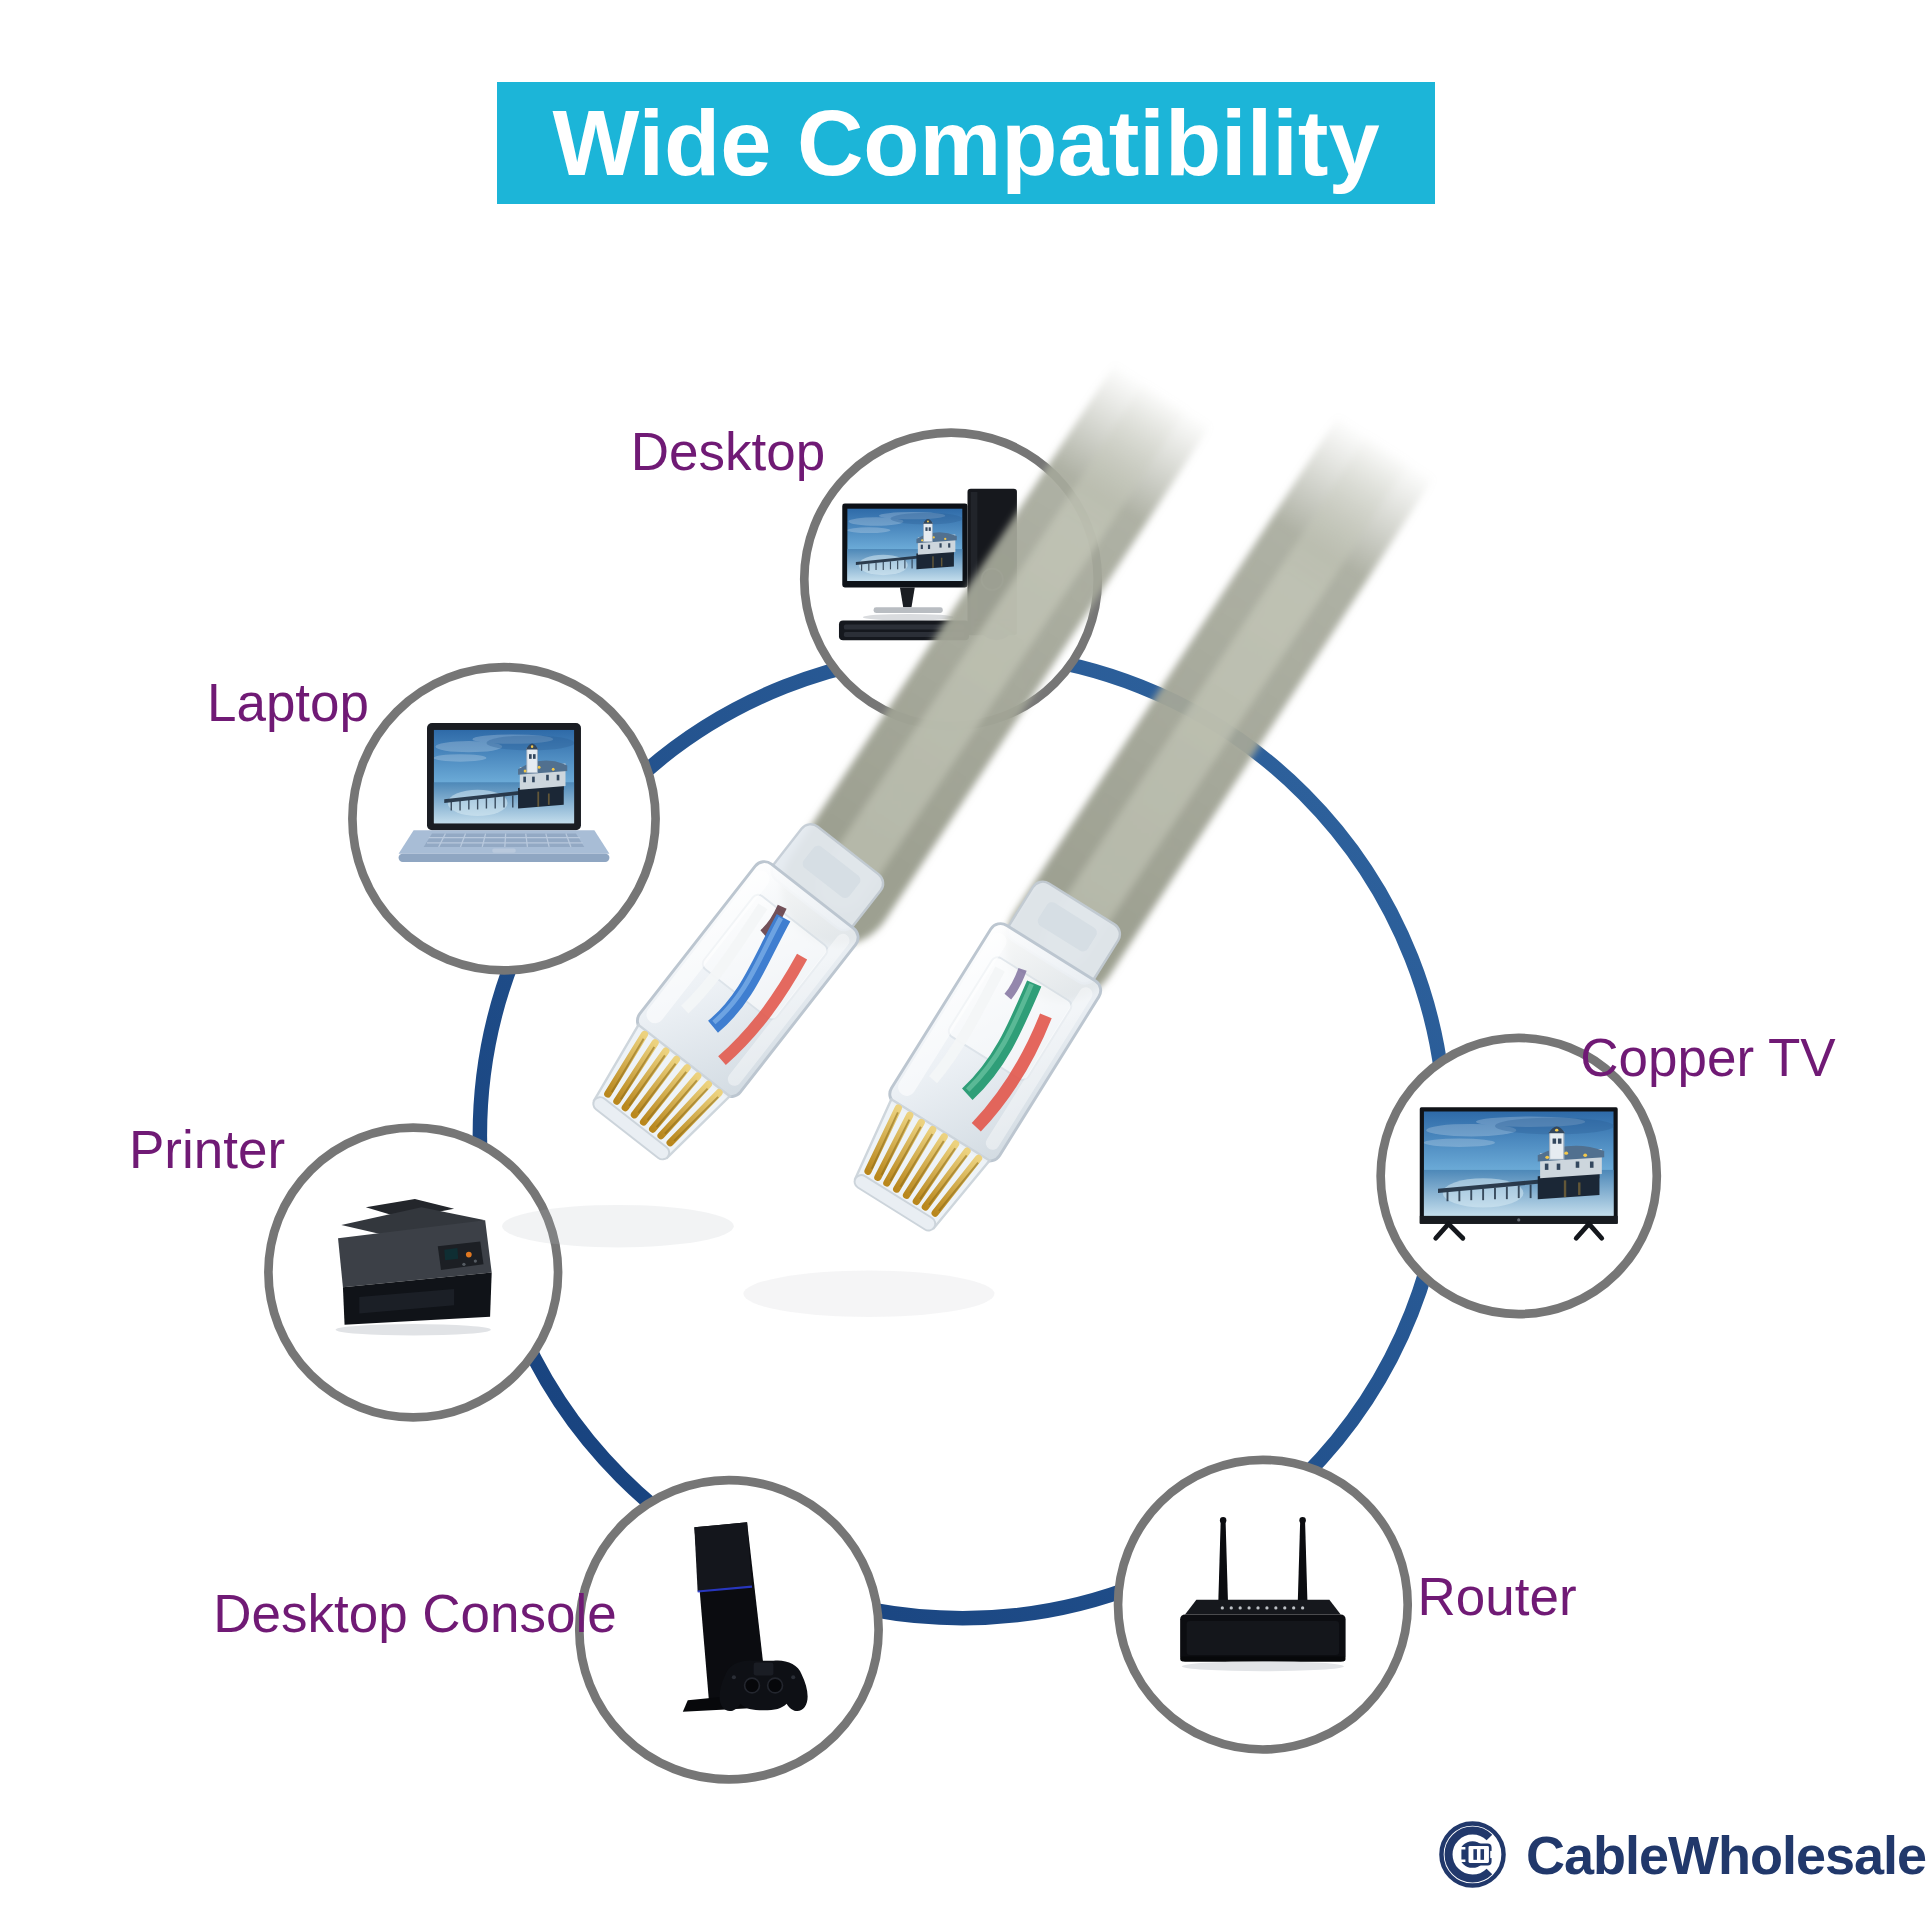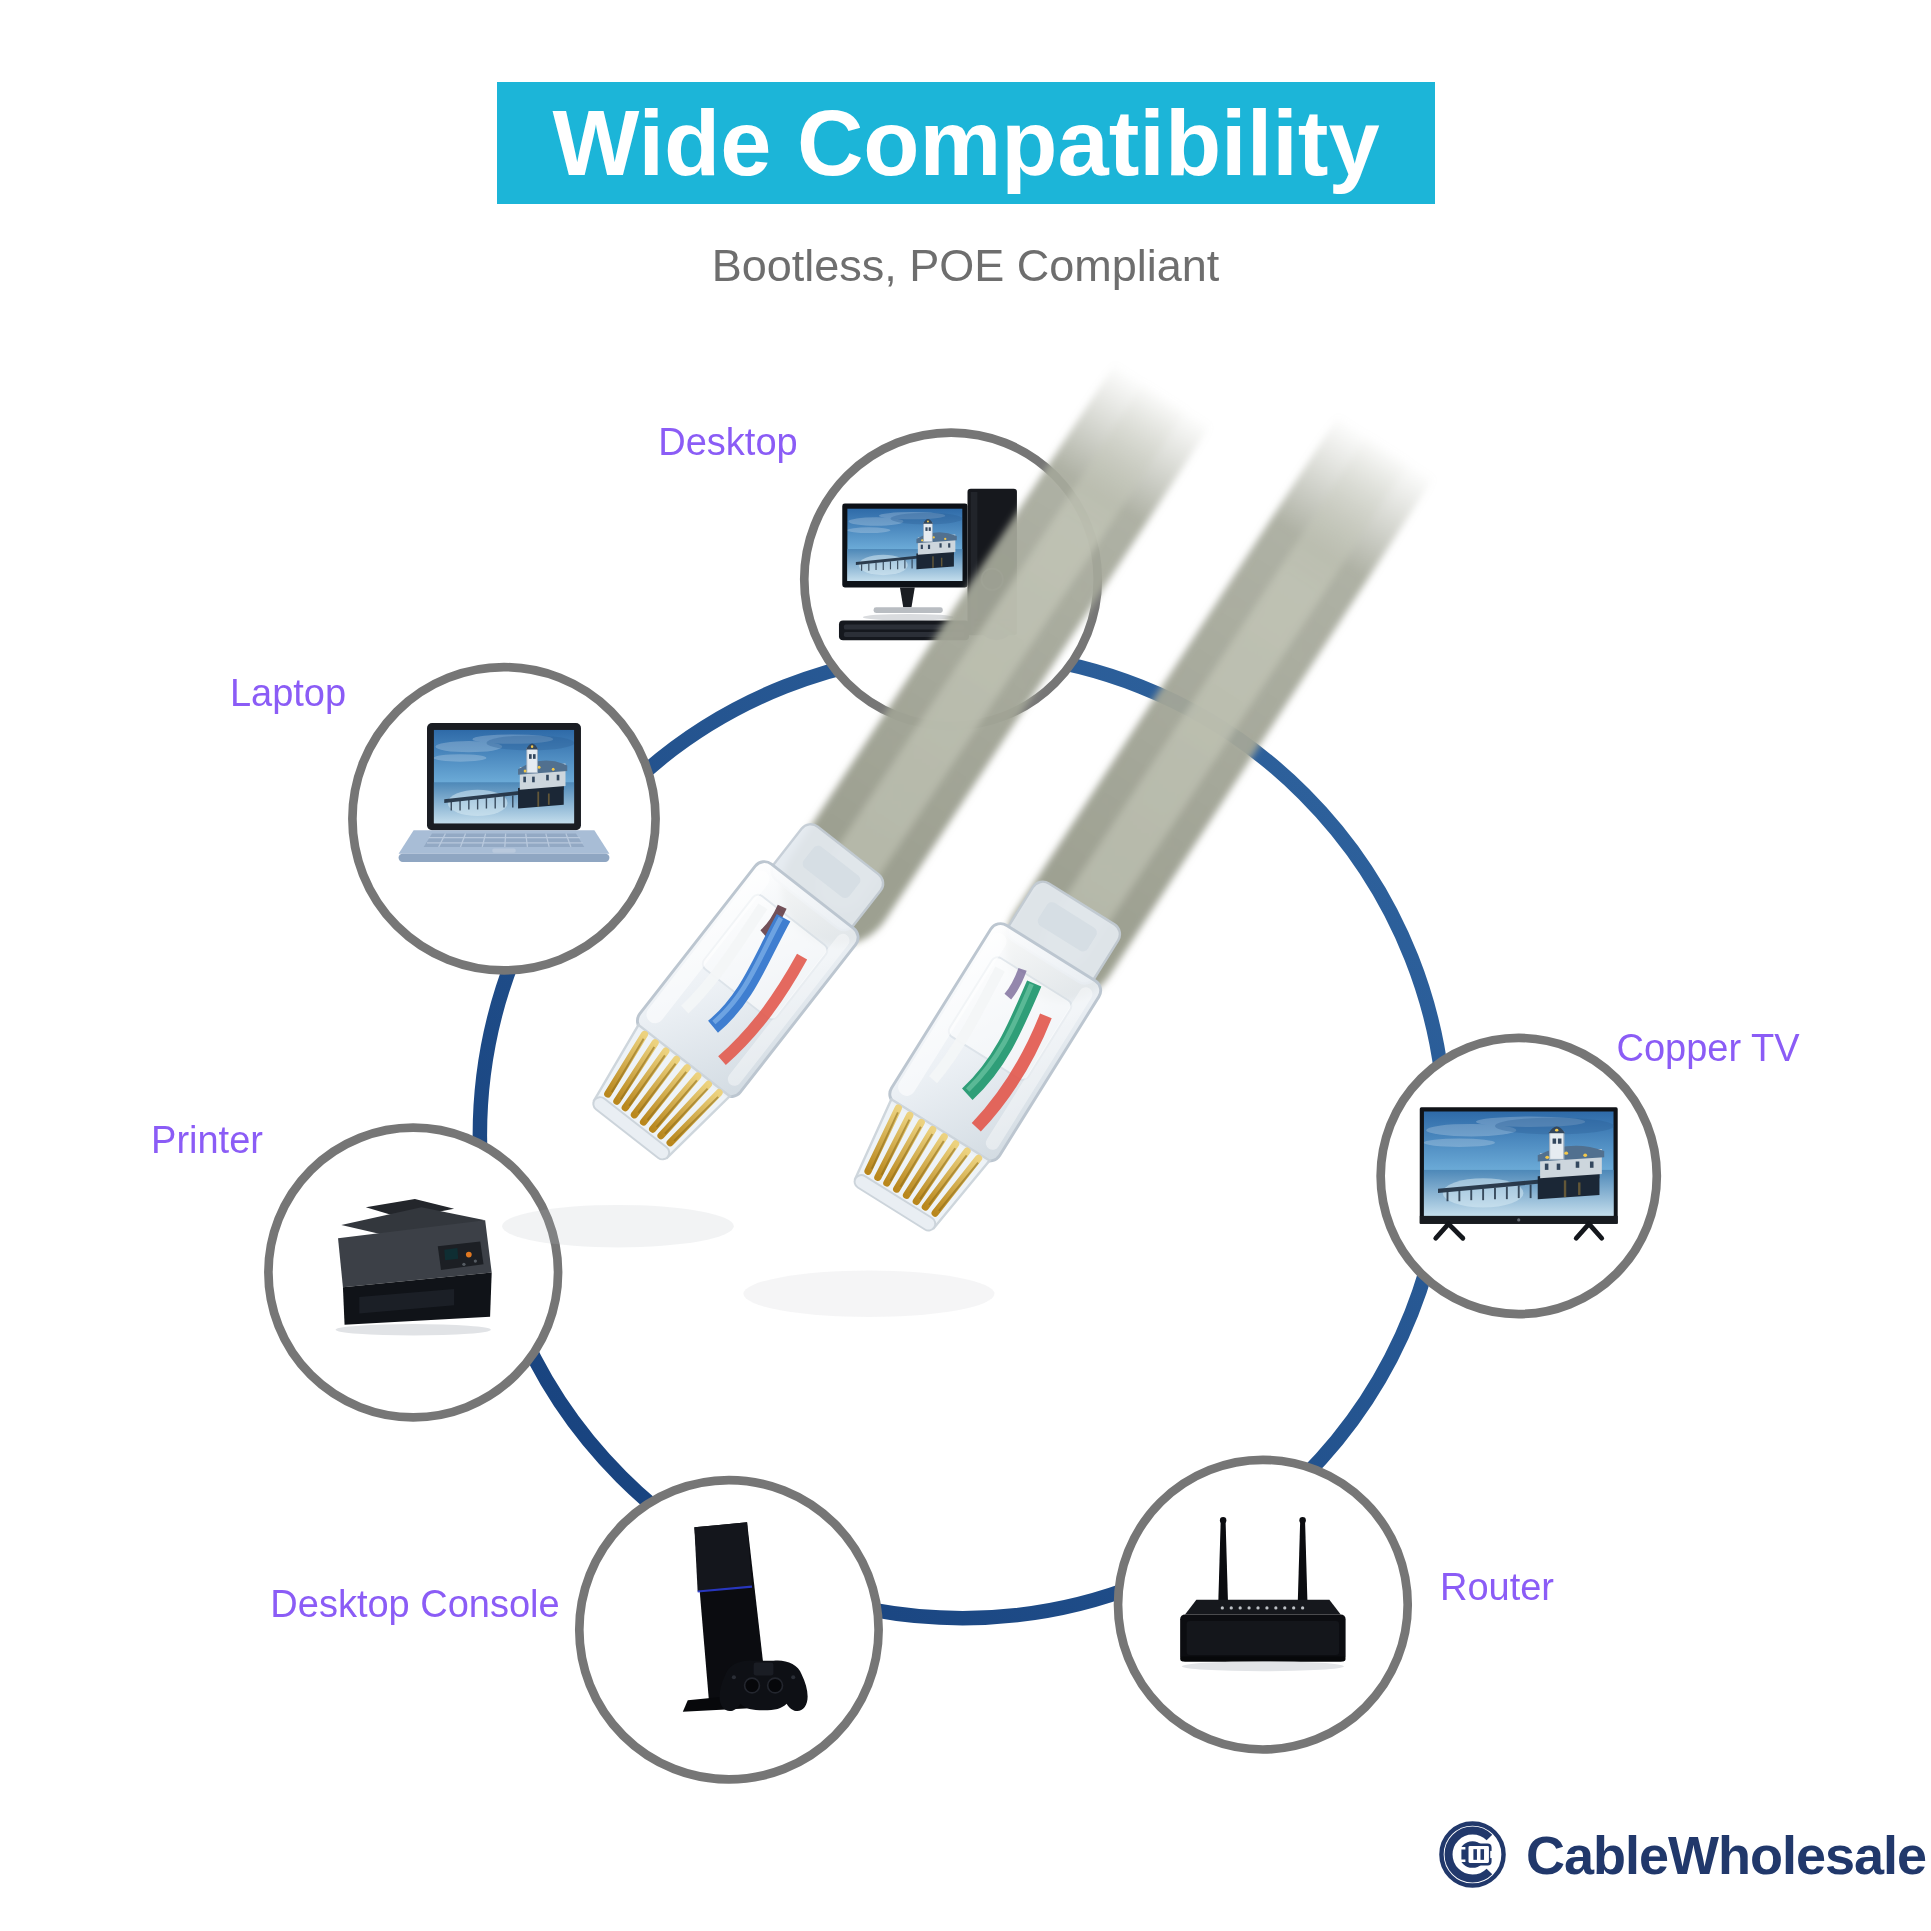--- a/index.html
+++ b/index.html
@@ -4,37 +4,36 @@
 <style>
   html,body{margin:0;padding:0;background:#ffffff;}
   .canvas{position:relative;width:1931px;height:1931px;background:#ffffff;overflow:hidden;
           font-family:"Liberation Sans",sans-serif;}
   .banner{position:absolute;left:497px;top:82px;width:938px;height:122px;background:#1cb5d8;
           display:flex;align-items:center;justify-content:center;}
   .banner .title{color:#ffffff;font-weight:bold;font-size:92px;letter-spacing:0;white-space:nowrap;}
   .subtitle{position:absolute;left:386px;top:235px;width:1159px;text-align:center;
             color:#6e6e6e;font-size:45px;line-height:61px;}
   .art{position:absolute;left:0;top:0;width:1931px;height:1931px;}
-  .dev-label{position:absolute;transform:translateX(-50%);text-align:right;font-size:38px;
-             color:#8b5cf6;white-space:nowrap;}
+  .dev-label{position:absolute;transform:translateX(-50%);text-align:right;font-size:53px;
+             color:#701a75;white-space:nowrap;}
   .logo{position:absolute;left:1437px;top:1819px;display:flex;align-items:center;gap:18px;}
   .logo-icon{width:71px;height:71px;}
   .logo-text{font-size:54px;font-weight:bold;color:#21386b;letter-spacing:-1px;white-space:nowrap;}
 </style>
 </head>
 <body>
 
 <div class="canvas">
 
   <div class="banner">
     <span class="title">Wide Compatibility</span>
   </div>
 
   <div class="subtitle">
-    <div>Bootless, POE Compliant</div>
   </div>
 
   <svg class="art" viewBox="0 0 2000 2000">
     <defs>
       <linearGradient id="ringG" gradientUnits="userSpaceOnUse" x1="1450" y1="750" x2="520" y2="1620">
         <stop offset="0" stop-color="#2f639e"></stop>
           <stop offset="1" stop-color="#16407c"></stop>
       </linearGradient>
       <linearGradient id="cabL" gradientUnits="userSpaceOnUse" x1="1205" y1="408" x2="900" y2="880">
         <stop offset="0" stop-color="#adb0a3" stop-opacity="0"></stop>

